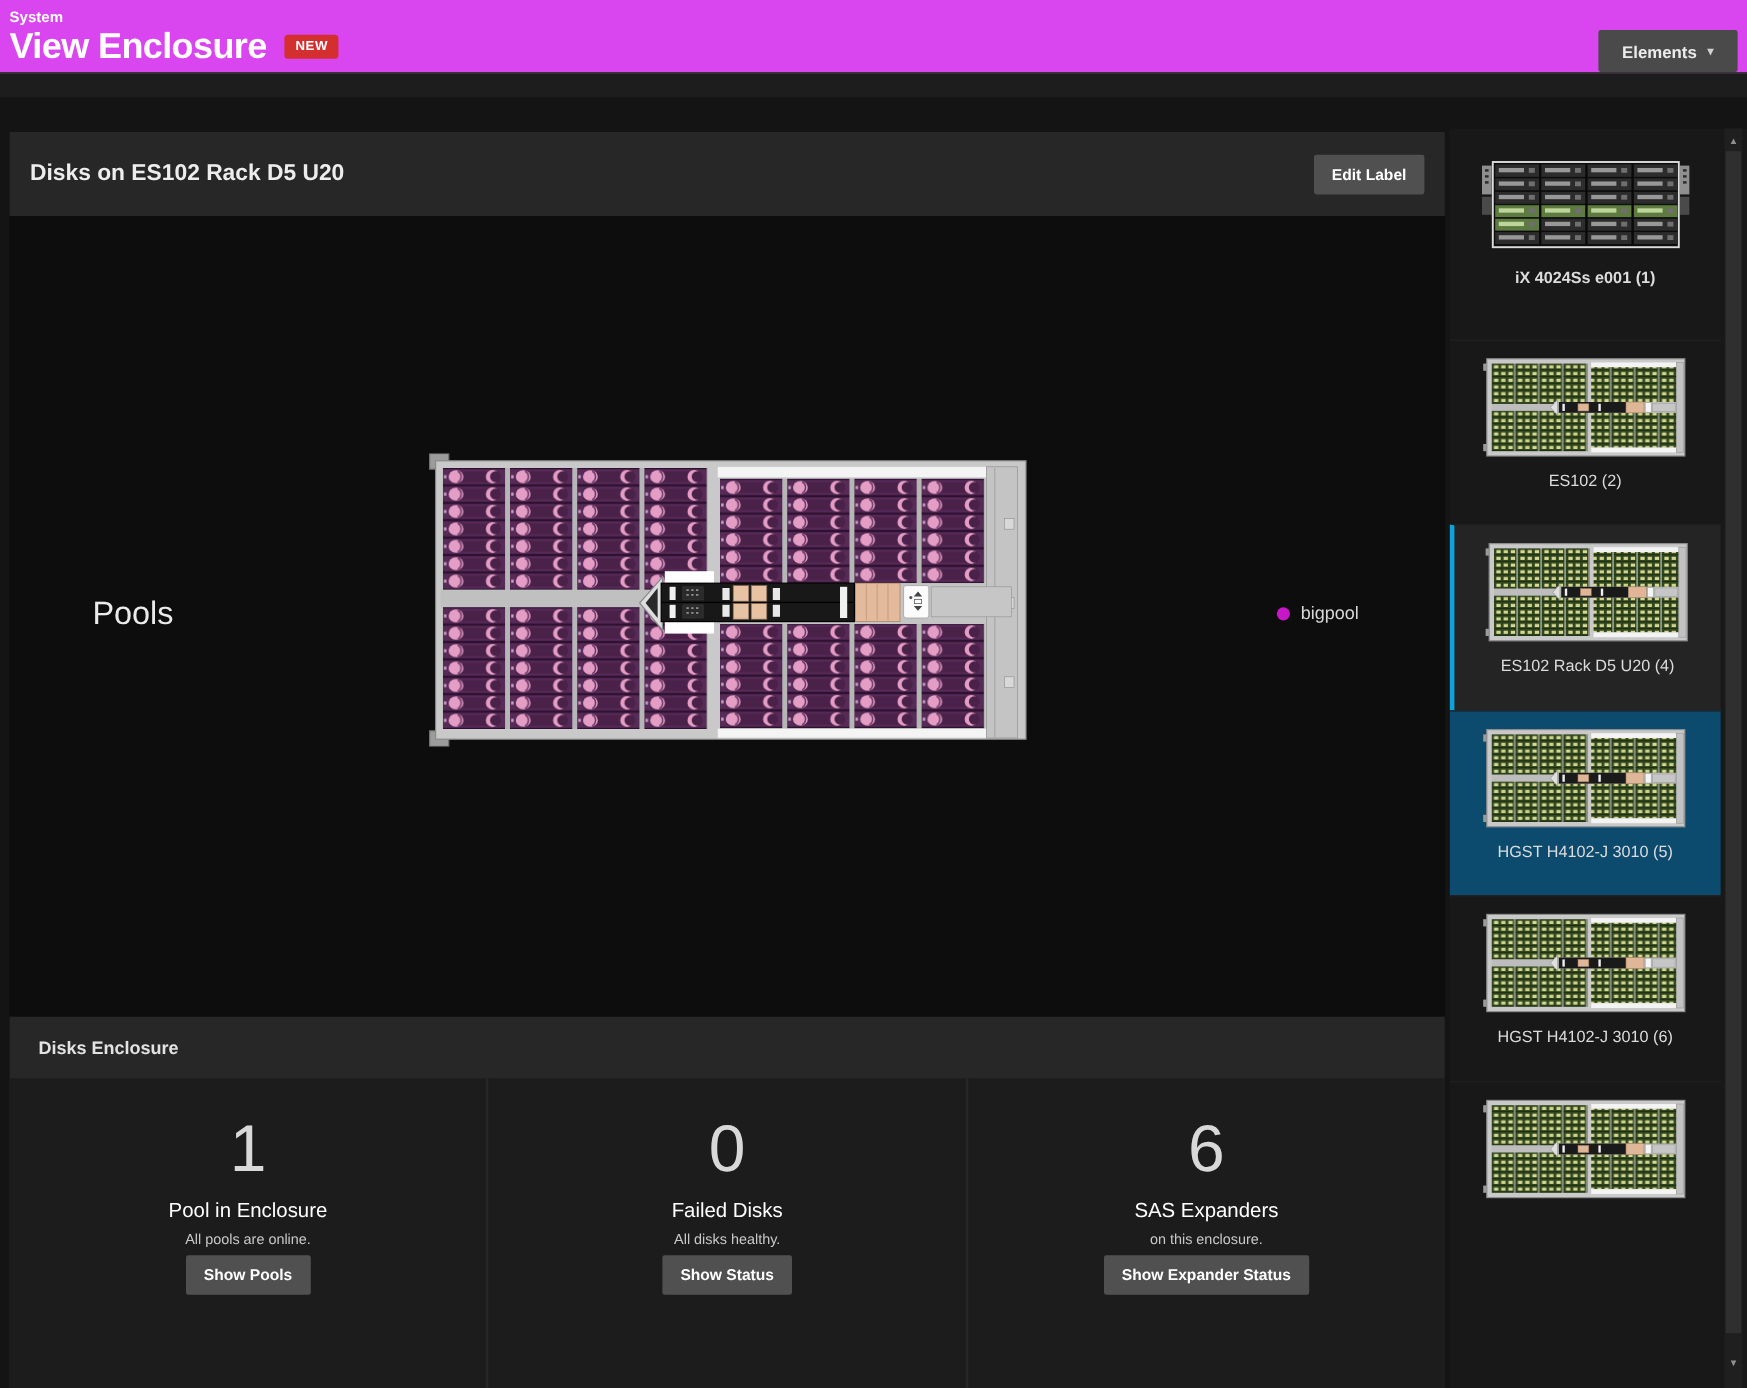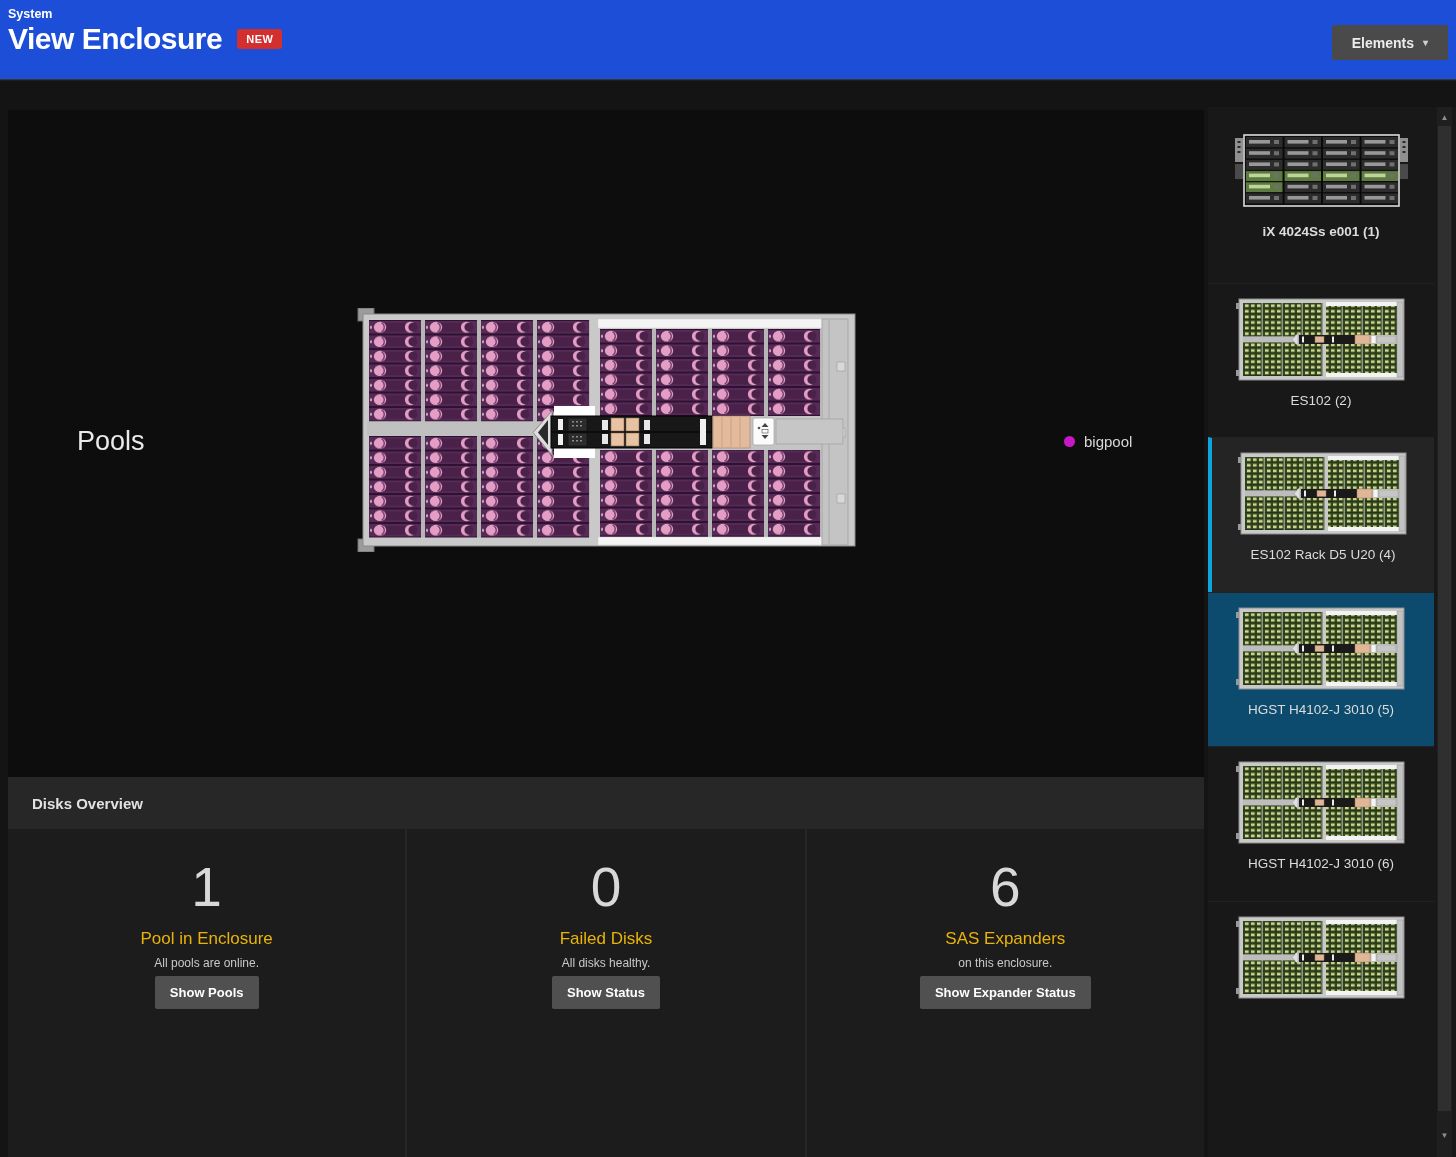--- a/index.html
+++ b/index.html
@@ -1,21 +1,21 @@
 <!DOCTYPE html>
 <html><head>
 <meta charset="utf-8">
 <style>
   * { box-sizing: border-box; margin: 0; padding: 0; }
   html,body { background:#111; }
   body { font-family: "Liberation Sans", sans-serif; }
   .page { position:relative; width:1456px; height:1157px; background:#1d1d1d; overflow:hidden; }
 
   
-  .hdr { position:absolute; left:0; top:0; right:0; height:80px; background:#1d4ed8; border-bottom:1px solid #363636;text-decoration:underline; }
+  .hdr { position:absolute; left:0; top:0; right:0; height:61px; background:#d946ef; border-bottom:1px solid #363636;text-decoration:underline; }
   .crumb { position:absolute; left:8px; top:7px; font-size:12.5px; font-weight:bold; color:#fff; cursor:pointer; }
   .title-row { position:absolute; left:8px; top:22px; display:flex; align-items:center; gap:15px; }
   .title-row h1 { font-size:30px; font-weight:bold; color:#fff; letter-spacing:-0.5px; }
   .new-badge { background:#d32f2f; color:#fff; font-size:11px; font-weight:bold; padding:4px 9px; border-radius:3px; letter-spacing:0.5px; }
   .elements-btn { position:absolute; right:8px; top:25px; height:35px; padding:0 20px; background:#4a4a4a; border:none; border-radius:2px; color:#ececec; font-family:inherit; font-size:14px; font-weight:bold; display:flex; align-items:center; gap:9px; cursor:pointer; }
   .caret { font-size:10px; color:#d0d0d0; }
 
   
   .content { position:absolute; left:0; right:0; top:81px; bottom:0; background:#141414; }
 
@@ -30,21 +30,21 @@
   .legend { position:absolute; left:1056px; top:323px; display:flex; align-items:center; gap:9px; cursor:pointer; }
   .legend-dot { width:11px; height:11px; border-radius:50%; background:#c717c7; }
   .legend-name { font-size:15px; color:#d8d8d8; }
 
   .overview-head { height:52px; flex:0 0 52px; background:#272727; display:flex; align-items:center; padding-left:24px; }
   .overview-head h3 { font-size:15px; font-weight:bold; color:#e2e2e2; }
 
   .stats-row { flex:1; display:flex; gap:2px; background:#272727; }
   .stat-card { flex:1; background:#1c1c1c; display:flex; flex-direction:column; align-items:center; padding-top:30px; }
   .stat-value { font-size:55px; font-weight:100; color:#d8d8d8; line-height:57px; }
-  .stat-label { margin-top:13px; font-size:17px; color:#eab308; }
+  .stat-label { margin-top:13px; font-size:17px; color:#ffffff; }
   .stat-sub { margin-top:7px; font-size:12px; color:#c9c9c9; }
   .stat-btn { margin-top:6px; }
 
   
   .sidebar { position:absolute; right:0; top:26px; width:248px; bottom:0; background:#181818; }
   .sb-items { position:absolute; left:0; top:0; width:226px; bottom:0; overflow:hidden; }
   .sb-item { height:154.5px; border-top:1px solid #222; position:relative; cursor:pointer; }
   .sb-item:first-child { border-top:none;font-weight:bold; }
   .sb-item.selected { background:#242424; border-left:4px solid #0fa3dc; }
   .sb-item.hovered { background:#0c4a6e; }
@@ -216,20 +216,24 @@
     </div>
     <button class="elements-btn">
       <span>Elements</span>
       <span class="caret">▾</span>
     </button>
   </div>
 
   <div class="content">
 
     <section class="encl-card">
+      <div class="card-head">
+        <h2>Disks on ES102 Rack D5 U20</h2>
+        <button class="gray-btn">Edit Label</button>
+      </div>
 
       <div class="encl-view">
         <div class="pools-label">Pools</div>
 
         <svg class="encl-svg" width="505" height="244" viewBox="0 0 505 244">
           <defs>
             <pattern id="patA" x="14" y="12" width="56" height="14.5" patternUnits="userSpaceOnUse">
               <rect width="52" height="14.5" fill="#2e1230"></rect>
               <rect y="1" width="52" height="12.5" fill="#572a58"></rect>
               <rect x="5" y="2.8" width="42" height="9" fill="#4a2149"></rect>
@@ -326,21 +330,21 @@
           <rect x="421" y="111" width="67" height="25" fill="#c6c6c6" stroke="#9a9a9a" stroke-width="0.6"></rect>
         </svg>
 
         <div class="legend">
           <span class="legend-dot" style="background: rgb(199, 23, 199);"></span>
           <span class="legend-name">bigpool</span>
         </div>
       </div>
 
       <div class="overview-head">
-        <h3>Disks Overview</h3>
+        <h3>Disks Enclosure</h3>
       </div>
 
       <div class="stats-row">
         <div class="stat-card">
           <div class="stat-value">1</div>
           <div class="stat-label">Pool in Enclosure</div>
           <div class="stat-sub">All pools are online.</div>
           <button class="gray-btn stat-btn">Show Pools</button>
         </div>
         <div class="stat-card">

